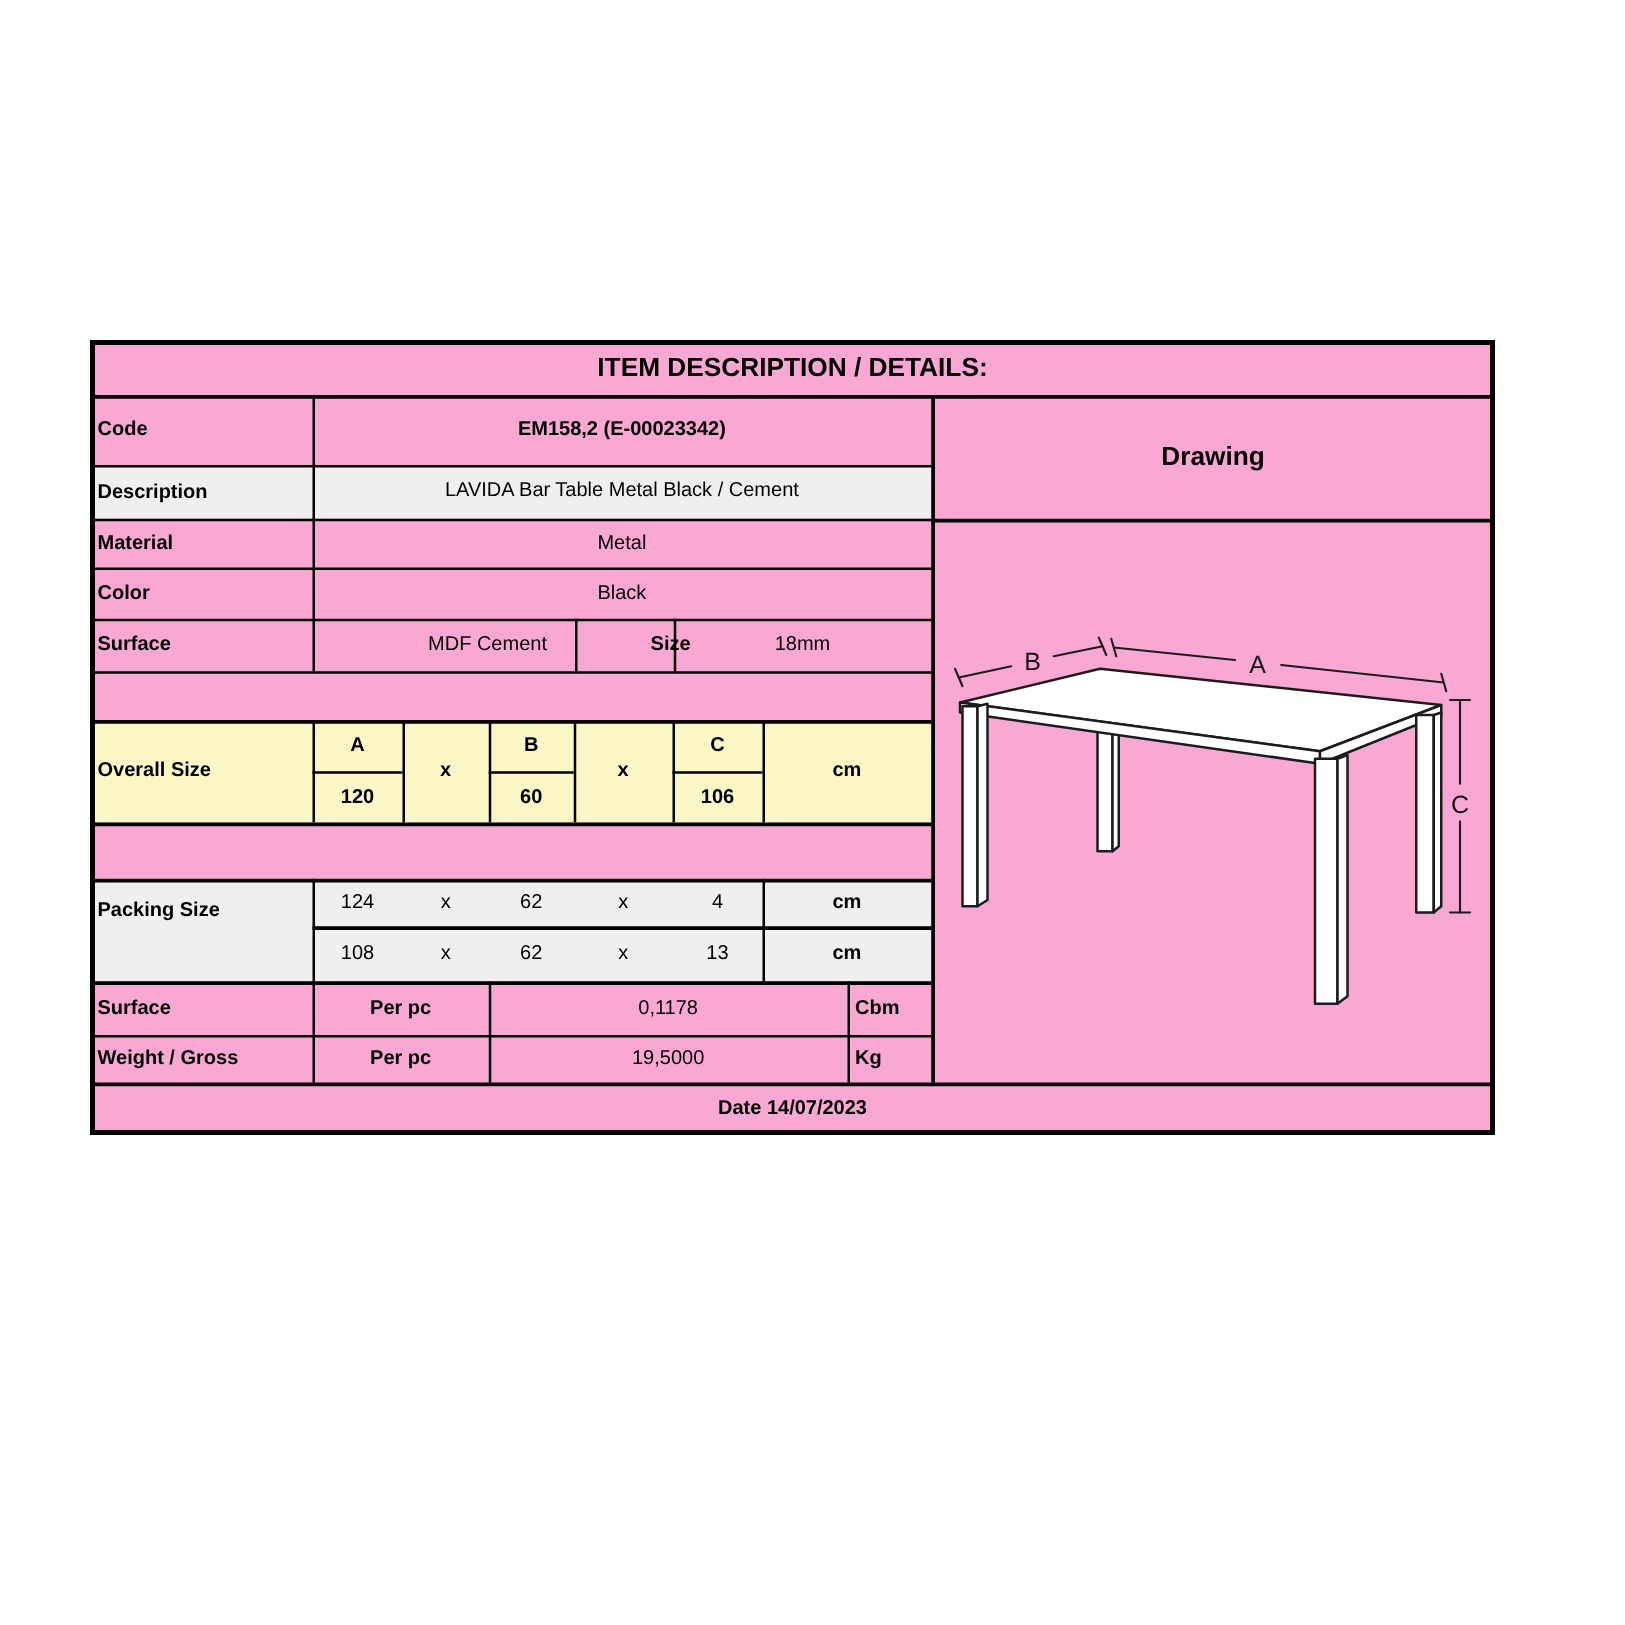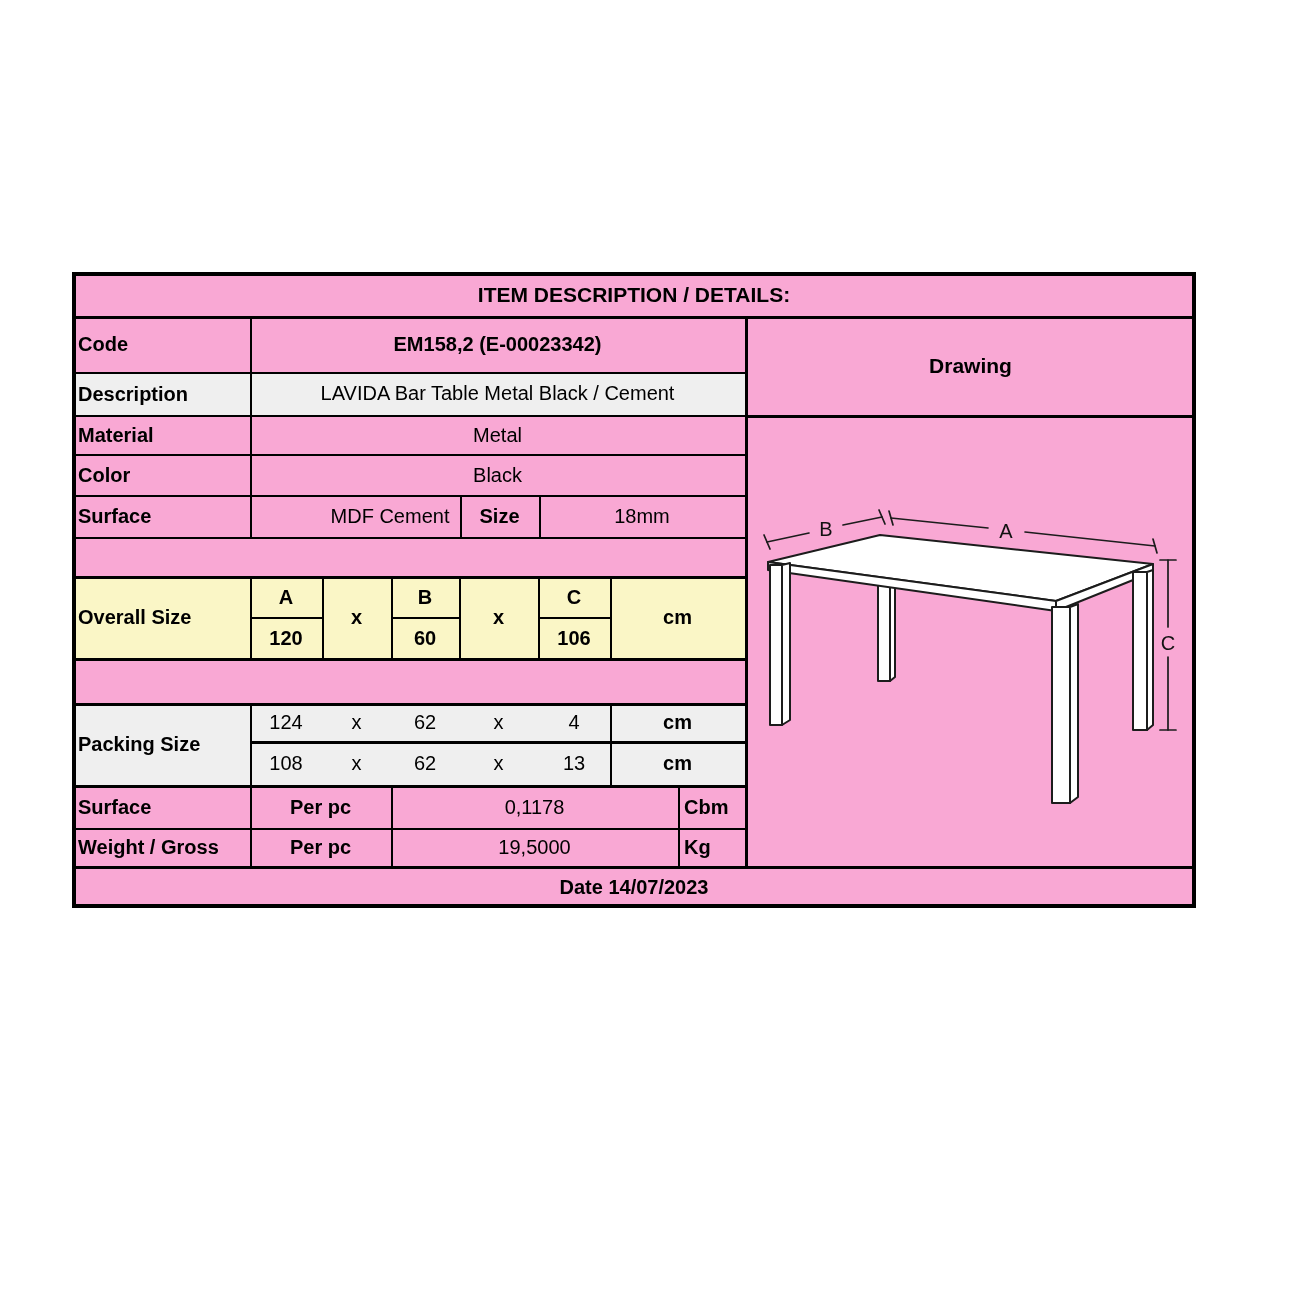--- a/index.html
+++ b/index.html
@@ -10,21 +10,21 @@
   }
   .sheet{position:absolute;left:72px;top:272px;width:1124px;height:636px;background:#f9a8d4;}
   .frame{position:absolute;inset:0;border:4px solid #000;z-index:6;pointer-events:none;}
   .bg{position:absolute;z-index:1;}
   .hl{position:absolute;background:#000;height:2px;z-index:3;}
   .vl{position:absolute;background:#000;width:2px;z-index:3;}
   .hl.t3{height:3px;}
   .vl.t3{width:3px;}
   .cell{
     position:absolute;display:flex;align-items:center;justify-content:center;
-    font-size:20px;line-height:1;white-space:nowrap;z-index:4;
+    font-size:16px;line-height:1;white-space:nowrap;z-index:4;
   }
   .cell.left{justify-content:flex-start;padding-left:6px;}
   .b{font-weight:bold;}
   .title{font-size:21px;}
   .drawing-svg{position:absolute;left:673px;top:143px;z-index:2;}
 </style>
 </head>
 <body>
 
 <div class="sheet">
@@ -77,35 +77,35 @@
   <div class="cell" style="left:178px;top:100px;width:495px;height:41px;">LAVIDA Bar Table Metal Black / Cement</div>
 
   <div class="cell b left" style="left:0;top:143px;width:178px;height:39px;">Material</div>
   <div class="cell" style="left:178px;top:143px;width:495px;height:39px;">Metal</div>
 
   <div class="cell b left" style="left:0;top:182px;width:178px;height:41px;">Color</div>
   <div class="cell" style="left:178px;top:182px;width:495px;height:41px;">Black</div>
 
   <div class="cell b left" style="left:0;top:223px;width:178px;height:42px;">Surface</div>
   <div class="cell" style="left:178px;top:223px;width:210px;height:42px;margin-left:35px;">MDF Cement</div>
-  <div class="cell b" style="left:388px;top:223px;width:79px;height:42px;">Size</div>
+  <div class="cell b" style="left:388px;top:223px;width:79px;height:42px;padding-left:37px;">Size</div>
   <div class="cell" style="left:467px;top:223px;width:206px;height:42px;">18mm</div>
 
   <div class="cell b left" style="left:0;top:304px;width:178px;height:82px;">Overall Size</div>
   <div class="cell b" style="left:178px;top:304px;width:72px;height:41px;">A</div>
   <div class="cell b" style="left:178px;top:345px;width:72px;height:41px;">120</div>
   <div class="cell b" style="left:250px;top:304px;width:69px;height:82px;">x</div>
   <div class="cell b" style="left:319px;top:304px;width:68px;height:41px;">B</div>
   <div class="cell b" style="left:319px;top:345px;width:68px;height:41px;">60</div>
   <div class="cell b" style="left:387px;top:304px;width:79px;height:82px;">x</div>
   <div class="cell b" style="left:466px;top:304px;width:72px;height:41px;">C</div>
   <div class="cell b" style="left:466px;top:345px;width:72px;height:41px;">106</div>
   <div class="cell b" style="left:538px;top:304px;width:135px;height:82px;">cm</div>
 
-  <div class="cell b left" style="left:0;top:431px;width:178px;height:82px;">Packing Size</div>
+  <div class="cell b left" style="left:0;top:416px;width:178px;height:82px;">Packing Size</div>
   <div class="cell" style="left:178px;top:431px;width:72px;height:38px;">124</div>
   <div class="cell" style="left:250px;top:431px;width:69px;height:38px;">x</div>
   <div class="cell" style="left:319px;top:431px;width:68px;height:38px;">62</div>
   <div class="cell" style="left:387px;top:431px;width:79px;height:38px;">x</div>
   <div class="cell" style="left:466px;top:431px;width:72px;height:38px;">4</div>
   <div class="cell b" style="left:538px;top:431px;width:135px;height:38px;">cm</div>
   <div class="cell" style="left:178px;top:469px;width:72px;height:44px;">108</div>
   <div class="cell" style="left:250px;top:469px;width:69px;height:44px;">x</div>
   <div class="cell" style="left:319px;top:469px;width:68px;height:44px;">62</div>
   <div class="cell" style="left:387px;top:469px;width:79px;height:44px;">x</div>

